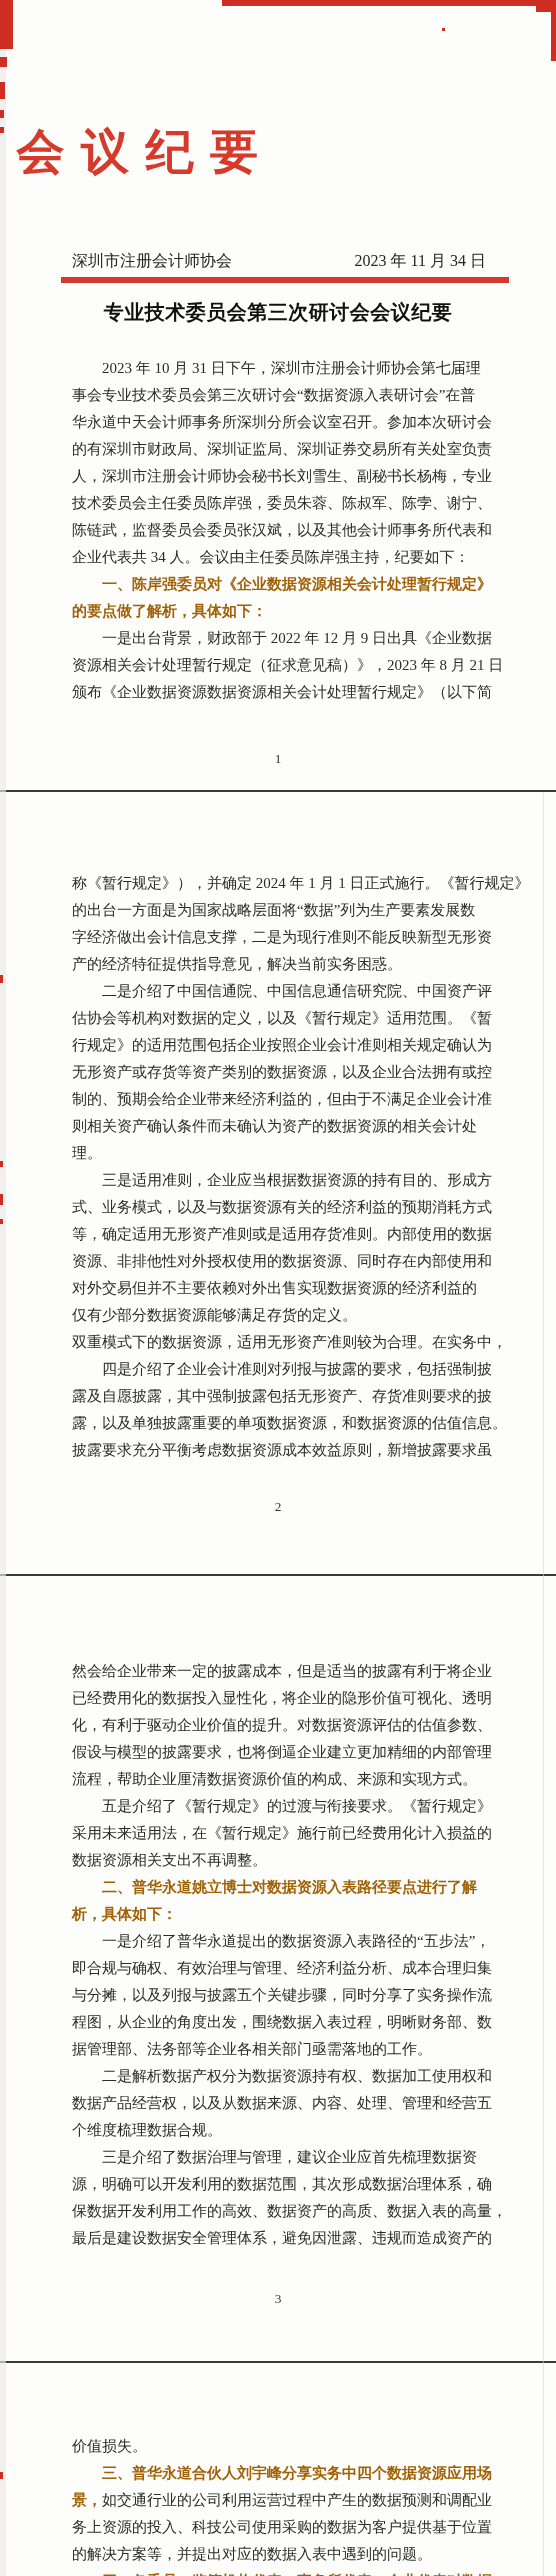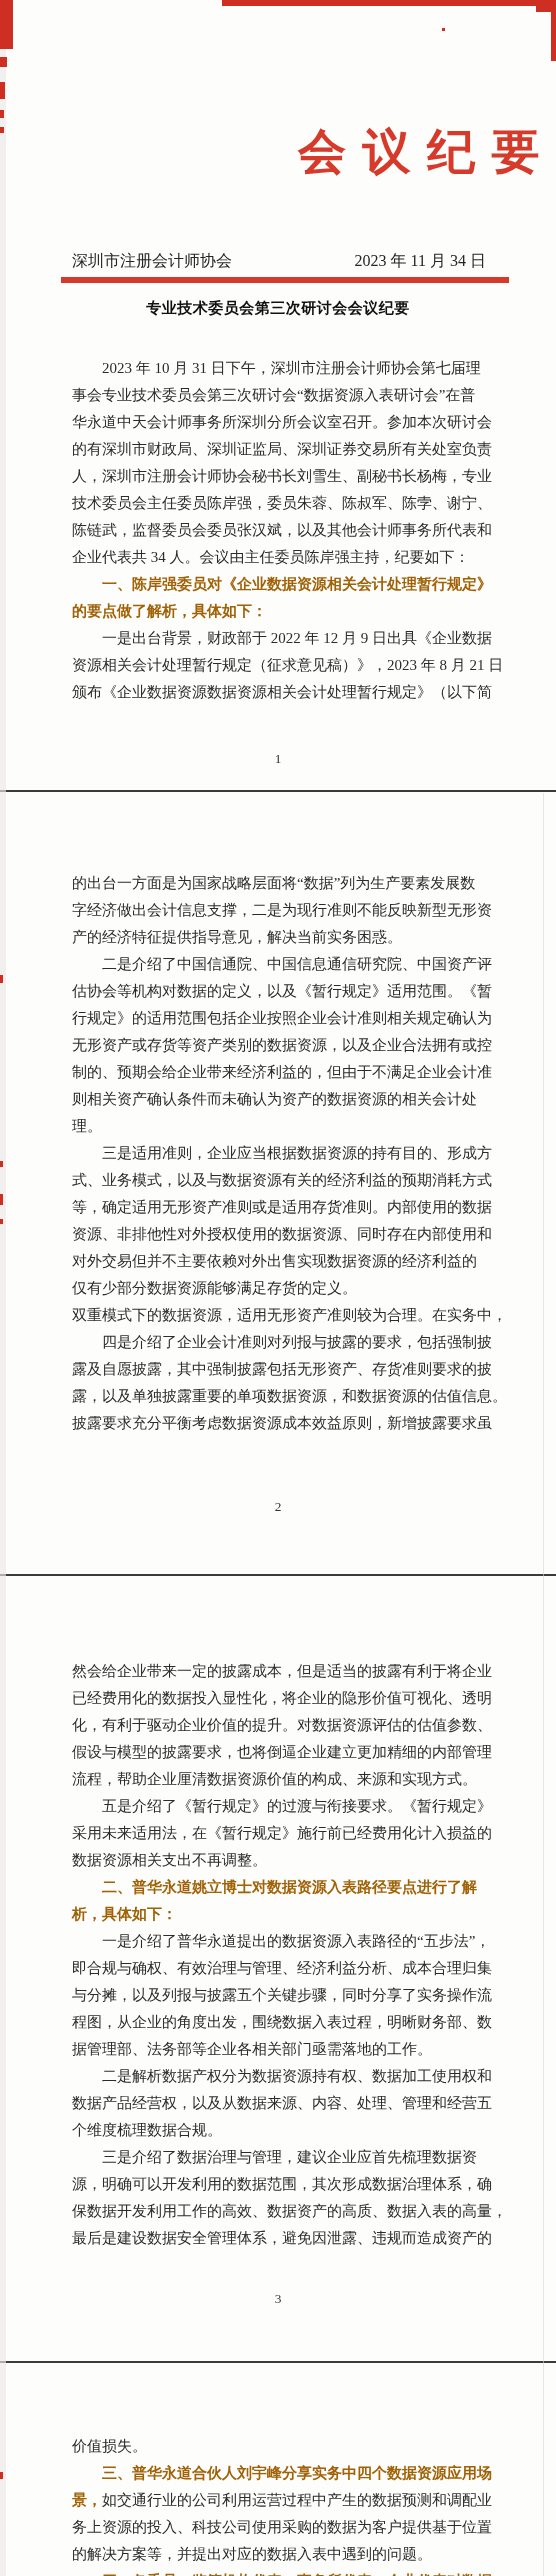--- a/index.html
+++ b/index.html
@@ -17,30 +17,30 @@
   .sep{position:absolute;left:0;width:556px;height:1.5px;background:#3b3b3b;}
   #sep1{top:790px;}#sep2{top:1574px;}#sep3{top:2361px;}
 
   
   .red{position:absolute;background:#cf2f23;}
   .left-strip{position:absolute;left:0;top:0;width:6.2px;height:3934px;background:#eceae6;opacity:.65;}
   .right-scanline{position:absolute;left:543px;top:793px;width:1px;height:2357px;background:#d8d7d2;opacity:.6;}
 
   
   .letterhead{
-    position:absolute;left:0;top:126px;width:556px;text-align:right;
+    position:absolute;left:0;top:126px;width:556px;text-align:left;
     font-size:48px;font-weight:700;color:#d63a2b;letter-spacing:16.5px;text-indent:16.5px;
     line-height:1.1;white-space:nowrap;
   }
   .hdr-org{position:absolute;left:72px;top:251px;font-size:16px;white-space:nowrap;}
   .hdr-date{position:absolute;right:70px;top:251px;font-size:16px;white-space:nowrap;}
   .red-rule{position:absolute;left:61px;top:277px;width:448px;height:5.7px;background:#d63a2b;}
   .doc-title{
     position:absolute;left:0;top:299px;width:556px;text-align:center;
-    font-size:15px;font-weight:700;letter-spacing:0.5px;color:#111;white-space:nowrap;
+    font-size:20px;font-weight:700;letter-spacing:0.5px;color:#111;white-space:nowrap;
   }
 
   
   .body{position:absolute;left:72px;width:428px;font-size:15px;line-height:27px;color:#2b2b2b;}
   .bp1{top:355px;}.bp2{top:870px;}.bp3{top:1658px;}.bp4{top:2433px;}
   .line{white-space:nowrap;}
   .line.indent{padding-left:30px;}
   .line span.b{font-weight:700;color:#a16207;}
 
   .page-num{position:absolute;left:0;width:556px;text-align:center;font-size:13.4px;color:#333;}
@@ -93,20 +93,21 @@
       <div class="line"><span>技术委员会主任委员陈岸强，委员朱蓉、陈叔军、陈孛、谢宁、</span></div>
       <div class="line"><span>陈链武，监督委员会委员张汉斌，以及其他会计师事务所代表和</span></div>
       <div class="line"><span>企业代表共 34 人。会议由主任委员陈岸强主持，纪要如下：</span></div>
       <div class="line indent"><span class="b">一、陈岸强委员对《企业数据资源相关会计处理暂行规定》</span></div>
       <div class="line"><span class="b">的要点做了解析，具体如下：</span></div>
       <div class="line indent"><span>一是出台背景，财政部于 2022 年 12 月 9 日出具《企业数据</span></div>
       <div class="line"><span>资源相关会计处理暂行规定（征求意见稿）》，2023 年 8 月 21 日</span></div>
       <div class="line"><span>颁布《企业数据资源数据资源相关会计处理暂行规定》（以下简</span></div>
     </div>
   <div class="body bp2">
+      <div class="line"><span>称《暂行规定》），并确定 2024 年 1 月 1 日正式施行。《暂行规定》</span></div>
       <div class="line"><span>的出台一方面是为国家战略层面将“数据”列为生产要素发展数</span></div>
       <div class="line"><span>字经济做出会计信息支撑，二是为现行准则不能反映新型无形资</span></div>
       <div class="line"><span>产的经济特征提供指导意见，解决当前实务困惑。</span></div>
       <div class="line indent"><span>二是介绍了中国信通院、中国信息通信研究院、中国资产评</span></div>
       <div class="line"><span>估协会等机构对数据的定义，以及《暂行规定》适用范围。《暂</span></div>
       <div class="line"><span>行规定》的适用范围包括企业按照企业会计准则相关规定确认为</span></div>
       <div class="line"><span>无形资产或存货等资产类别的数据资源，以及企业合法拥有或控</span></div>
       <div class="line"><span>制的、预期会给企业带来经济利益的，但由于不满足企业会计准</span></div>
       <div class="line"><span>则相关资产确认条件而未确认为资产的数据资源的相关会计处</span></div>
       <div class="line"><span>理。</span></div>

